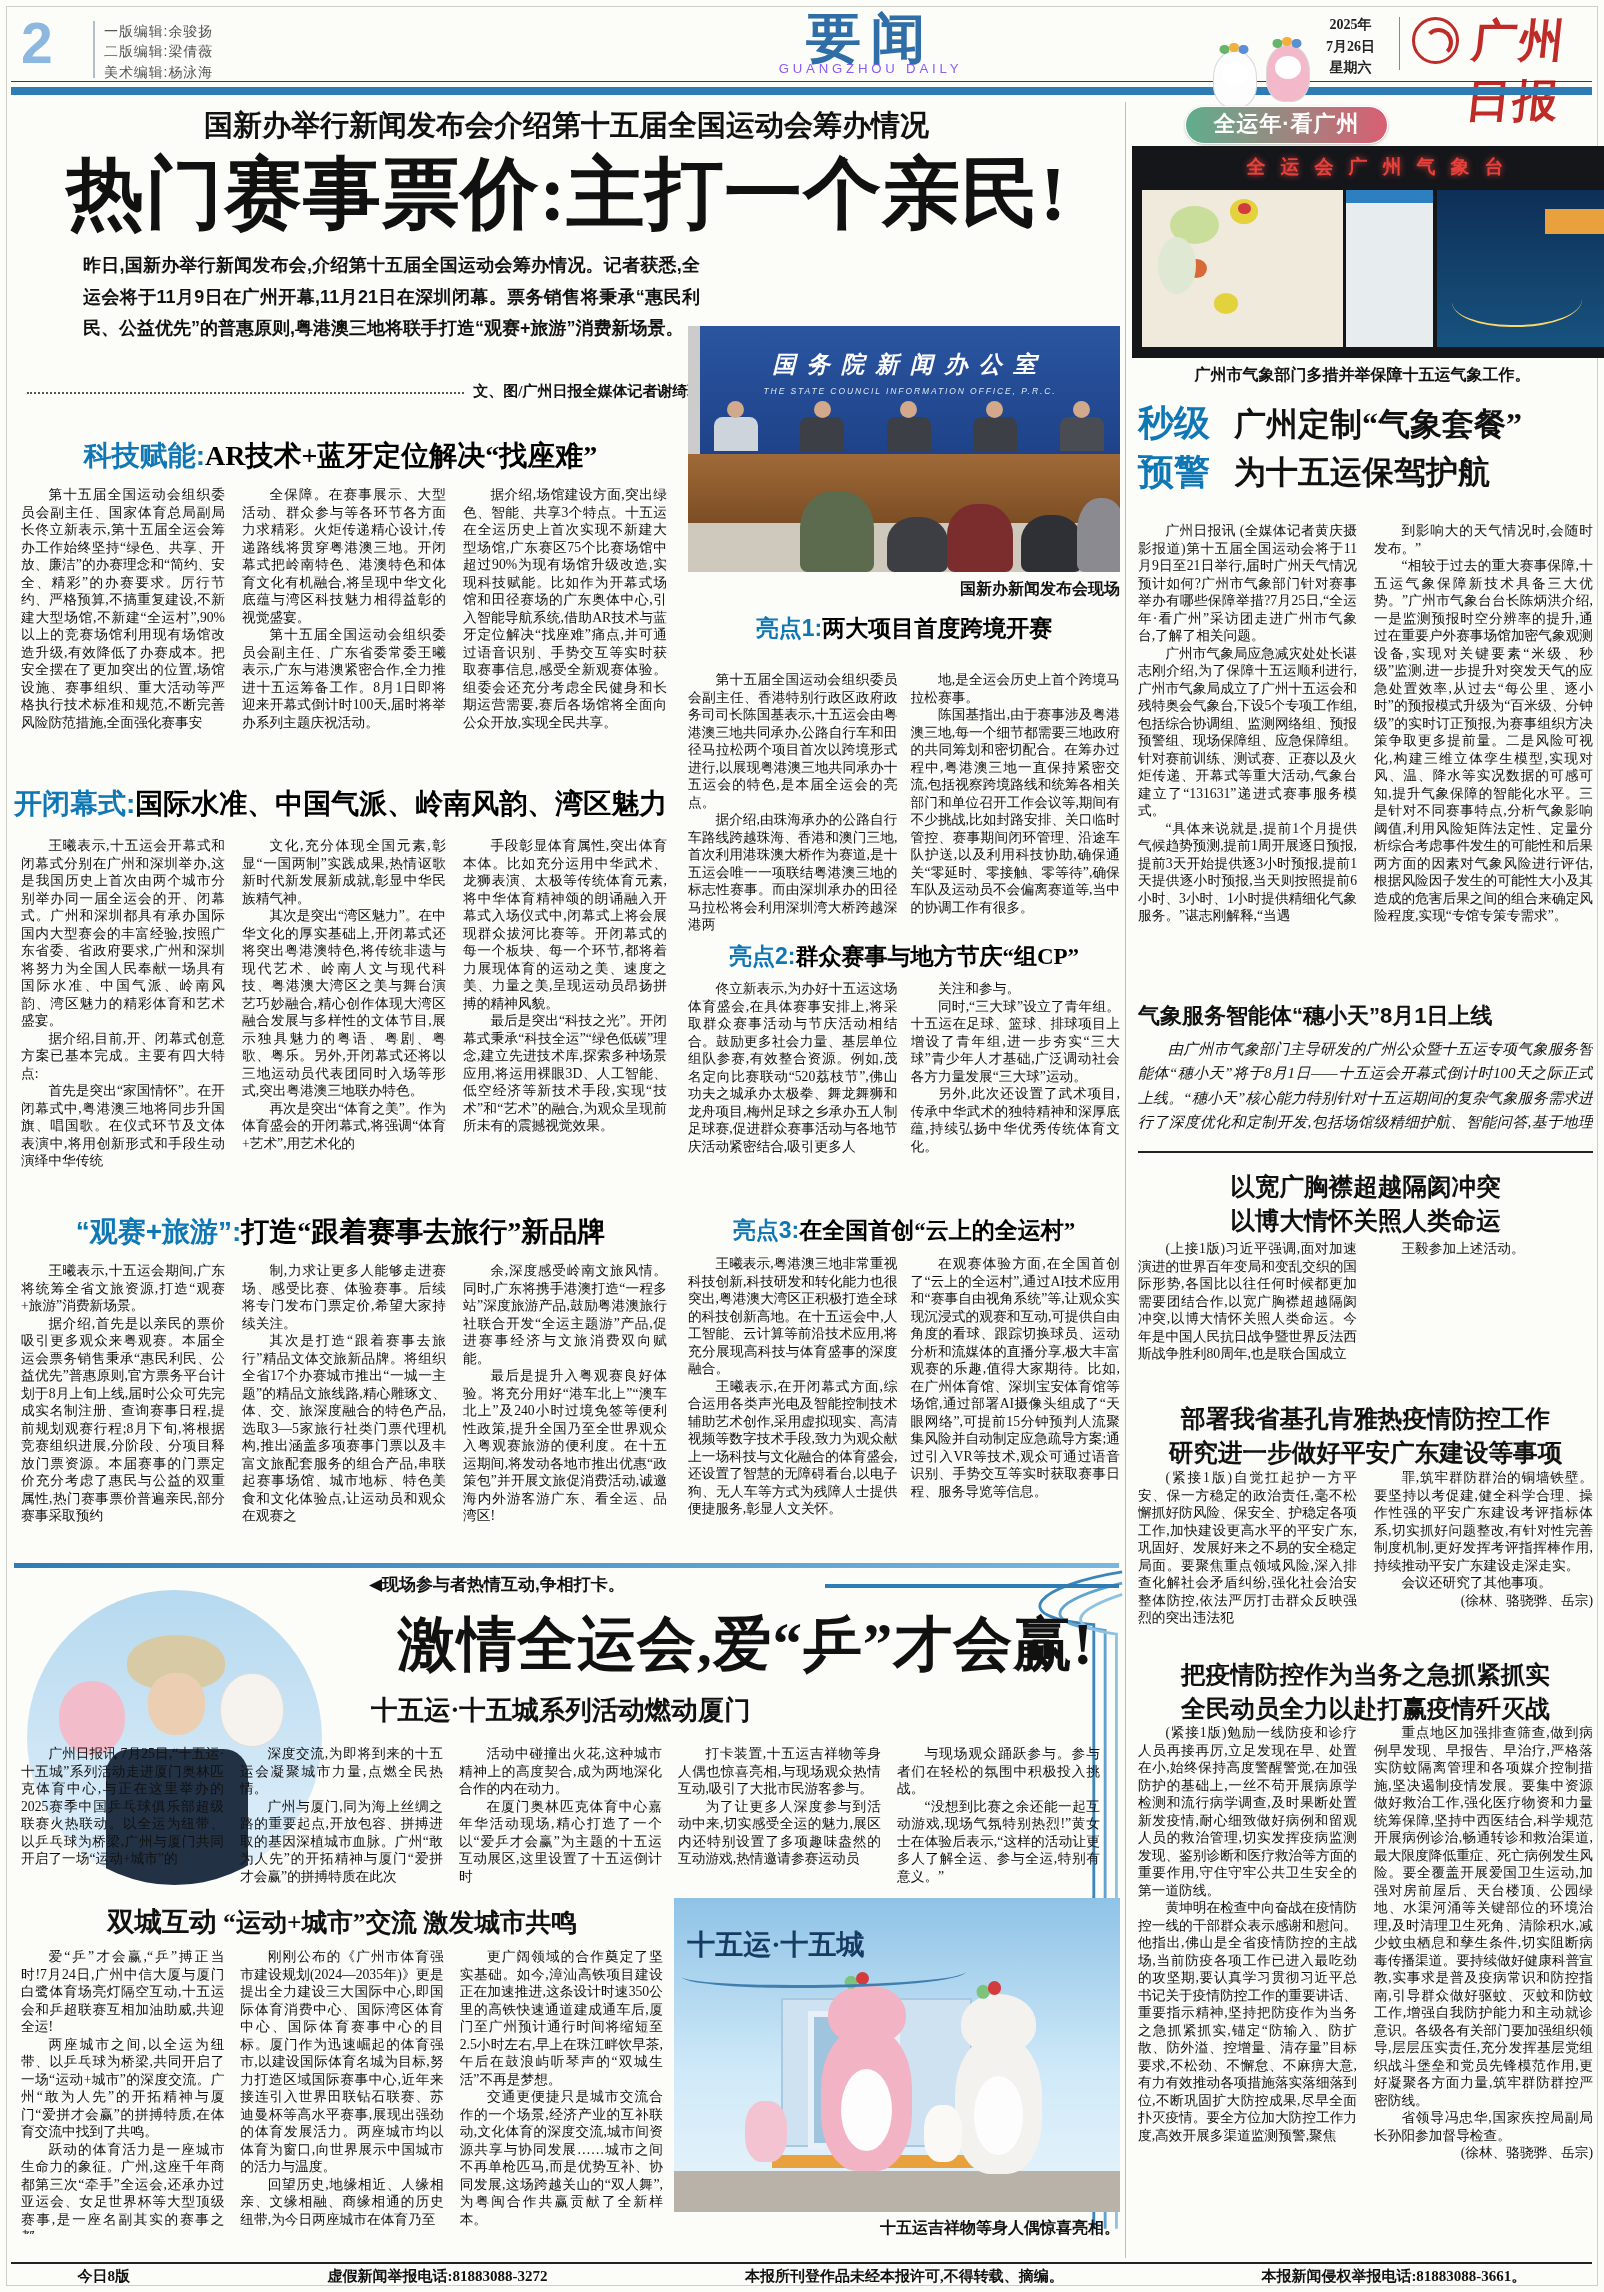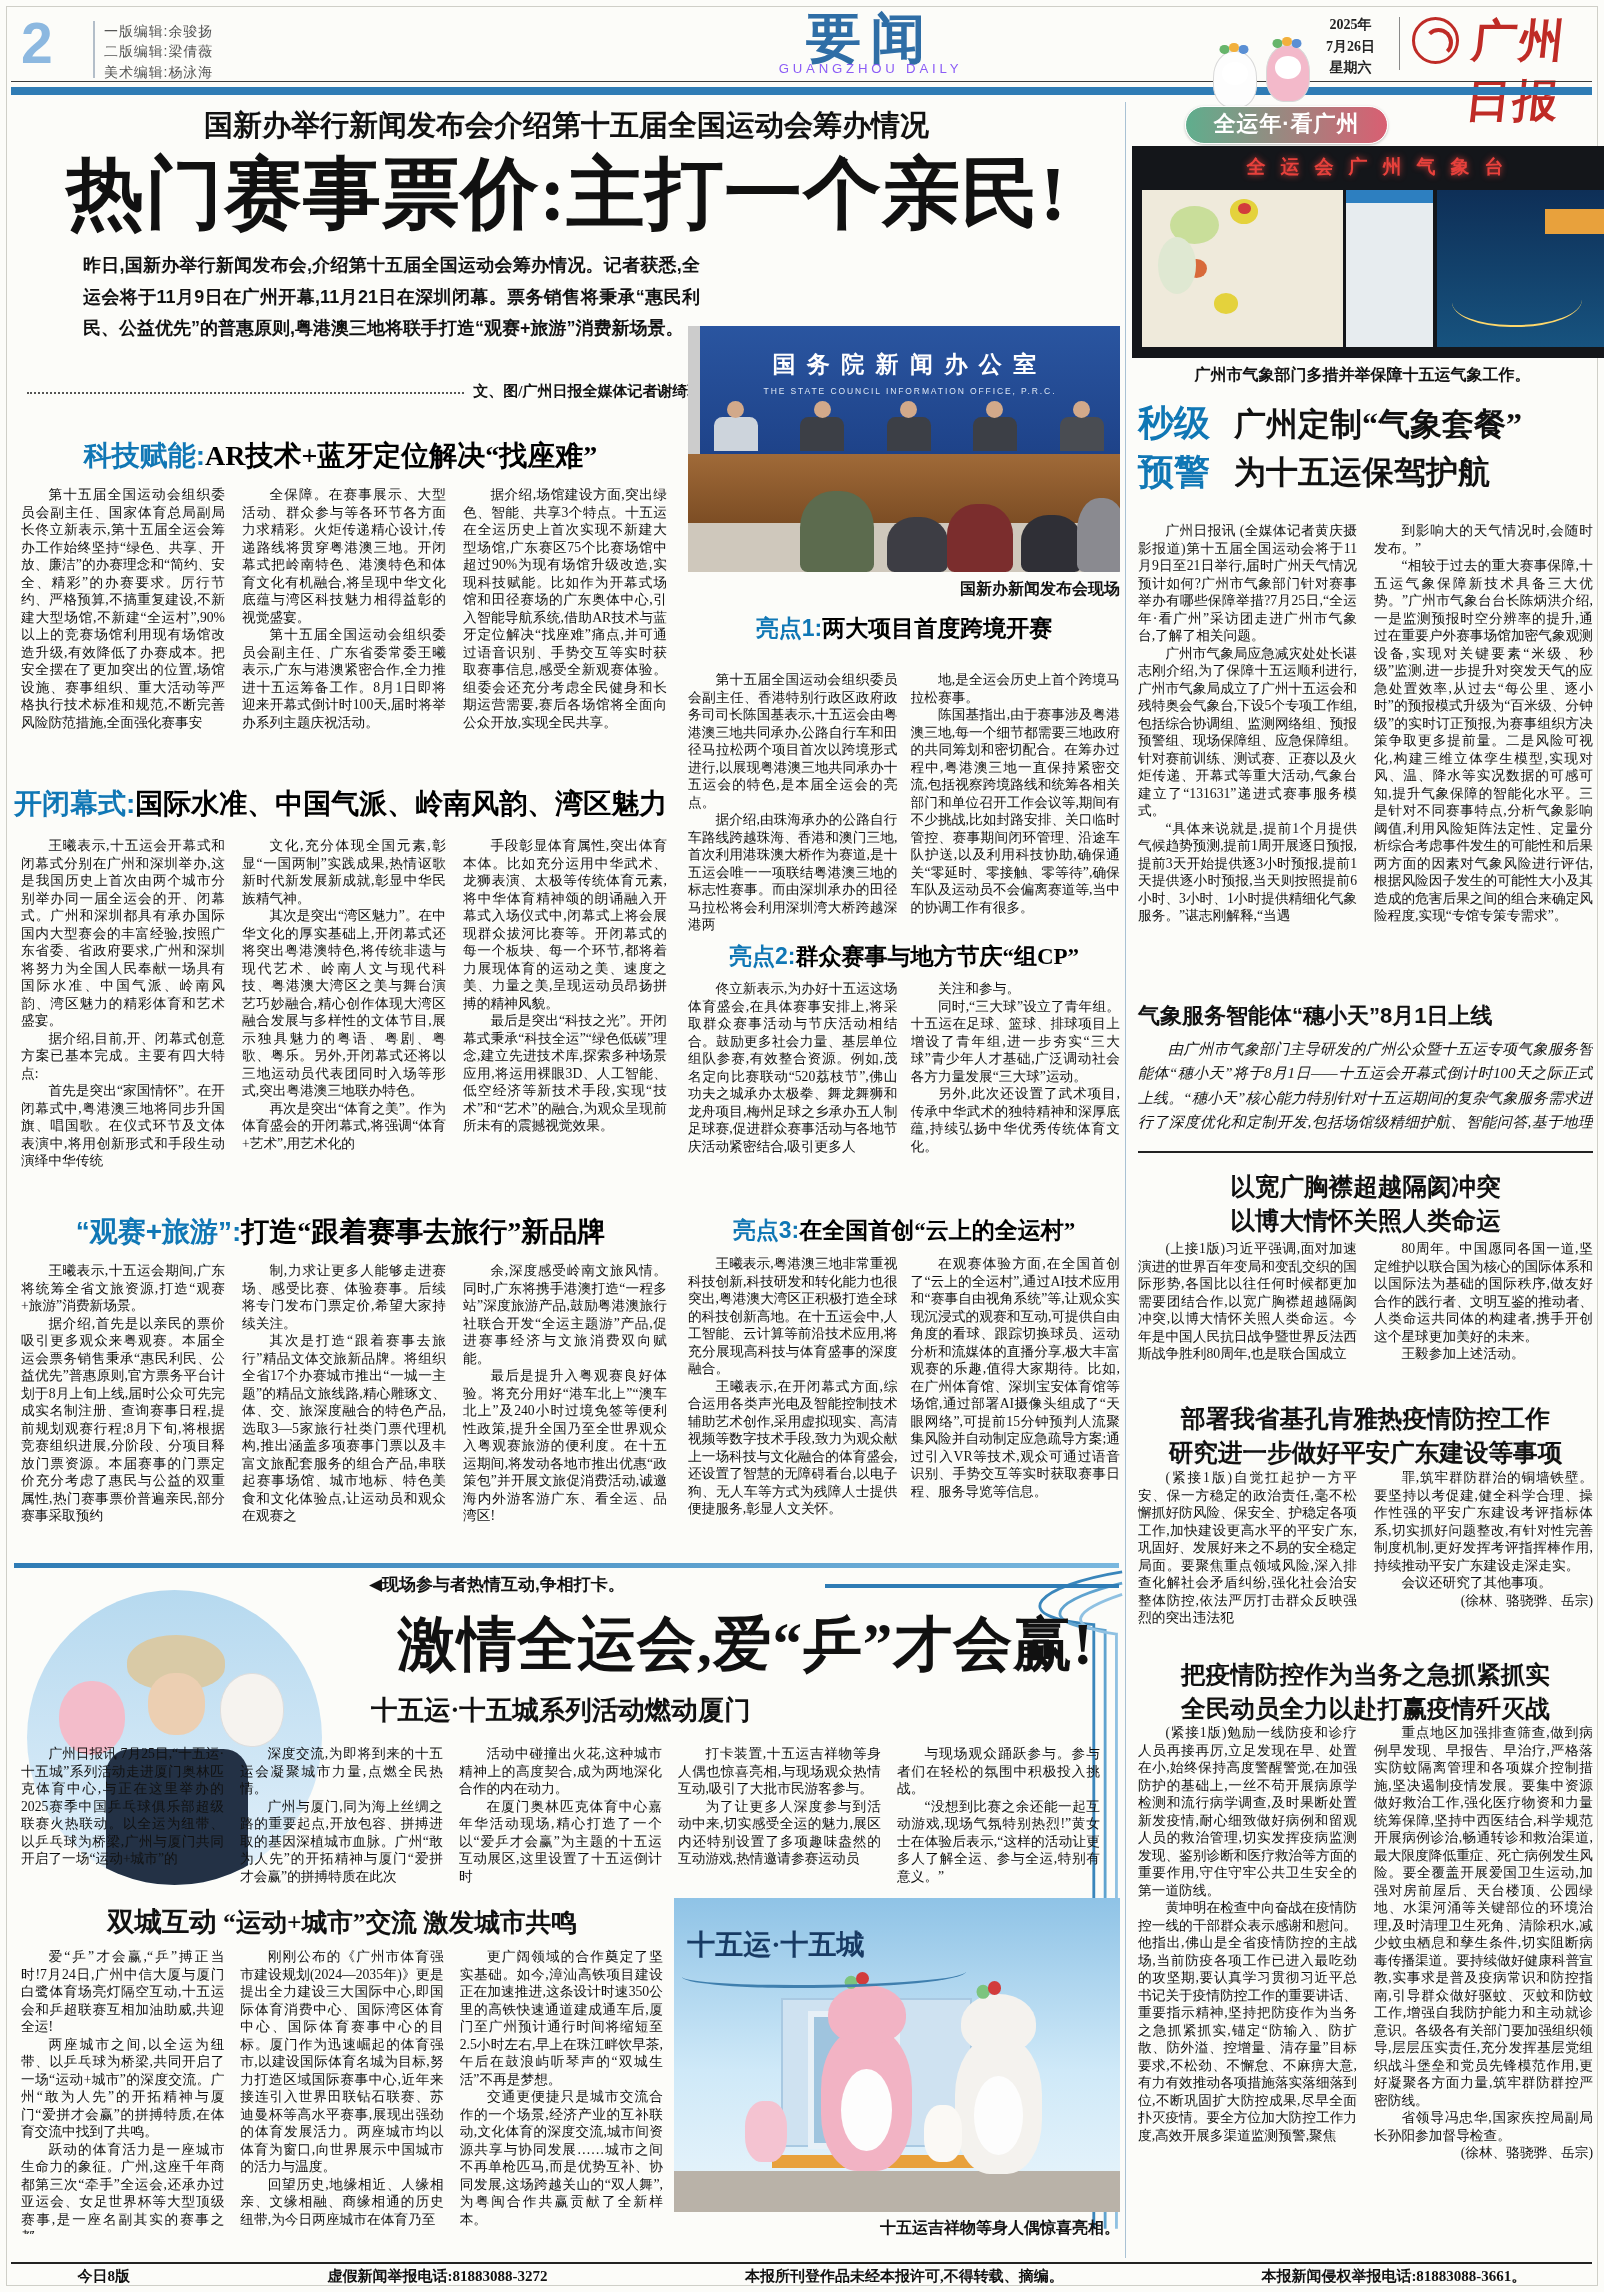--- a/index.html
+++ b/index.html
@@ -52,21 +52,21 @@
   #secC-head{left:14px;top:1213px;width:653px;}
   #secC-cols{left:21px;top:1262px;width:646px;height:295px;}
   #h1-head{left:688px;top:613px;width:432px;}
   #h1-cols{left:688px;top:653px;width:432px;height:282px;gap:13.2px;margin-top:18px;}
   #h2-head{left:688px;top:941px;width:432px;}
   #h2-cols{left:688px;top:980px;width:432px;height:229px;gap:13.2px;}
   #h3-head{left:688px;top:1215px;width:432px;}
   #h3-cols{left:688px;top:1255px;width:432px;height:303px;gap:13.2px;font-family:Liberation Serif, serif;}
   
   #photo1{left:688px;top:326px;width:432px;height:246px;background:#ccc;overflow:hidden;}
-  .pc-backdrop{position:absolute;left:12px;top:0;right:0;height:56%;background:linear-gradient(180deg,#2a55a0,#1d4187);}
+  .pc-backdrop{position:absolute;left:12px;top:0;right:0;height:56%;background:linear-gradient(180deg,#2a55a0,#1d4187);font-style:italic;}
   .pc-t1{margin-top:23px;text-align:center;color:#fff;font-weight:bold;font-size:23px;letter-spacing:11.4px;}
   .pc-t2{text-align:center;color:#dfe8f5;font-size:8.5px;letter-spacing:1.9px;margin-top:5.7px;
          font-family:"Liberation Sans","DejaVu Sans",sans-serif;}
   .pc-desk{position:absolute;left:0;right:0;top:52%;height:28%;background:linear-gradient(#a06a38,#7c4d24);}
   .pc-floor{position:absolute;left:0;right:0;bottom:0;height:20%;background:#cfc8bc;}
   .pc-person{position:absolute;top:37%;width:44px;height:34px;border-radius:8.5px 8.5px 0 0;background:#3c3f46;}
   .pc-person::after{content:"";position:absolute;top:-16px;left:13.2px;width:17px;height:17px;border-radius:50%;background:#d2a98a;}
   .aud{position:absolute;bottom:0;border-radius:45% 45% 7.6px 7.6px;}
   #photo1cap{left:688px;top:579px;width:432px;text-align:right;font-weight:bold;font-size:16px;
              font-family:"Liberation Sans","DejaVu Sans",sans-serif;}
@@ -433,21 +433,20 @@
 
   <div class="abs rart-head" id="a2head">
     <div>以宽广胸襟超越隔阂冲突</div>
     <div>以博大情怀关照人类命运</div>
   </div>
   <div class="abs cols" id="a2cols">
     <div class="col">
         <p>(上接1版)习近平强调,面对加速演进的世界百年变局和变乱交织的国际形势,各国比以往任何时候都更加需要团结合作,以宽广胸襟超越隔阂冲突,以博大情怀关照人类命运。今年是中国人民抗日战争暨世界反法西斯战争胜利80周年,也是联合国成立</p>
       </div>
     <div class="col">
-        <p>80周年。中国愿同各国一道,坚定维护以联合国为核心的国际体系和以国际法为基础的国际秩序,做友好合作的践行者、文明互鉴的推动者、人类命运共同体的构建者,携手开创这个星球更加美好的未来。</p>
         <p>王毅参加上述活动。</p>
       </div>
   </div>
 
   <div class="abs rart-head" id="a3head">
     <div>部署我省基孔肯雅热疫情防控工作</div>
     <div>研究进一步做好平安广东建设等事项</div>
   </div>
   <div class="abs cols" id="a3cols">
     <div class="col">

